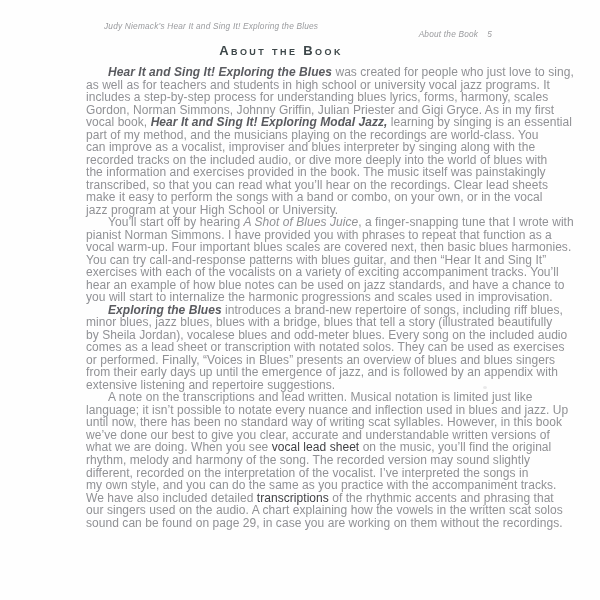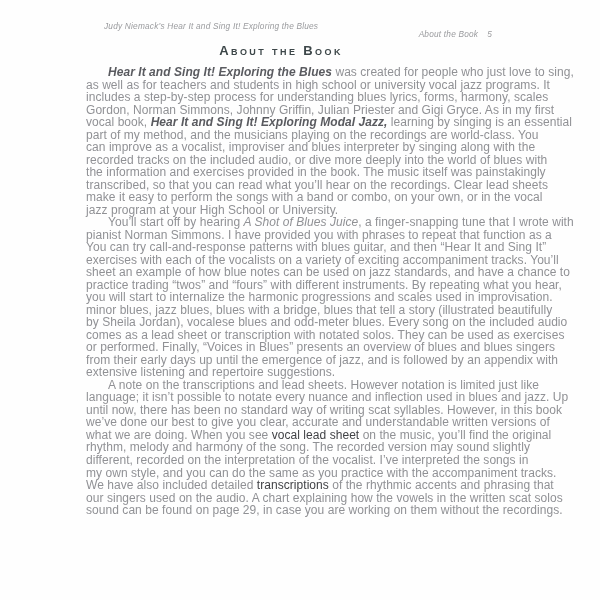--- a/index.html
+++ b/index.html
@@ -83,36 +83,37 @@
         <div class="line">can improve as a vocalist, improviser and blues interpreter by singing along with the</div>
         <div class="line">recorded tracks on the included audio, or dive more deeply into the world of blues with</div>
         <div class="line">the information and exercises provided in the book. The music itself was painstakingly</div>
         <div class="line">transcribed, so that you can read what you’ll hear on the recordings. Clear lead sheets</div>
         <div class="line">make it easy to perform the songs with a band or combo, on your own, or in the vocal</div>
         <div class="line">jazz program at your High School or University.</div>
       </div>
       <div class="para">
         <div class="line indent">You’ll start off by hearing <i class="i">A Shot of Blues Juice</i>, a finger-snapping tune that I wrote with</div>
         <div class="line">pianist Norman Simmons. I have provided you with phrases to repeat that function as a</div>
+        <div class="line">vocal warm-up. Four important blues scales are covered next, then basic blues harmonies.</div>
         <div class="line">You can try call-and-response patterns with blues guitar, and then “Hear It and Sing It”</div>
         <div class="line">exercises with each of the vocalists on a variety of exciting accompaniment tracks. You’ll</div>
-        <div class="line">sheet an example of how blue notes can be used on jazz standards, and have a chance to</div>
-        <div class="line">practice trading “twos” and “fours” with different instruments. By repeating what you hear,</div>
+        <div class="line">hear an example of how blue notes can be used on jazz standards, and have a chance to</div>
         <div class="line">you will start to internalize the harmonic progressions and scales used in improvisation.</div>
       </div>
       <div class="para">
+        <div class="line indent"><b class="bi">Exploring the Blues</b> introduces a brand-new repertoire of songs, including riff blues,</div>
         <div class="line">minor blues, jazz blues, blues with a bridge, blues that tell a story (illustrated beautifully</div>
         <div class="line">by Sheila Jordan), vocalese blues and odd-meter blues. Every song on the included audio</div>
         <div class="line">comes as a lead sheet or transcription with notated solos. They can be used as exercises</div>
         <div class="line">or performed. Finally, “Voices in Blues” presents an overview of blues and blues singers</div>
         <div class="line">from their early days up until the emergence of jazz, and is followed by an appendix with</div>
         <div class="line">extensive listening and repertoire suggestions.</div>
       </div>
       <div class="para">
-        <div class="line indent">A note on the transcriptions and lead sheets. However notation is limited just like</div>
+        <div class="line indent">A note on the transcriptions and lead written. Musical notation is limited just like</div>
         <div class="line">language; it isn’t possible to notate every nuance and inflection used in blues and jazz. Up</div>
         <div class="line">until now, there has been no standard way of writing scat syllables. However, in this book</div>
         <div class="line">we’ve done our best to give you clear, accurate and understandable written versions of</div>
         <div class="line">what we are doing. When you see <b class="b">vocal lead sheet</b> on the music, you’ll find the original</div>
         <div class="line">rhythm, melody and harmony of the song. The recorded version may sound slightly</div>
         <div class="line">different, recorded on the interpretation of the vocalist. I’ve interpreted the songs in</div>
         <div class="line">my own style, and you can do the same as you practice with the accompaniment tracks.</div>
         <div class="line">We have also included detailed <b class="b">transcriptions</b> of the rhythmic accents and phrasing that</div>
         <div class="line">our singers used on the audio. A chart explaining how the vowels in the written scat solos</div>
         <div class="line">sound can be found on page 29, in case you are working on them without the recordings.</div>

